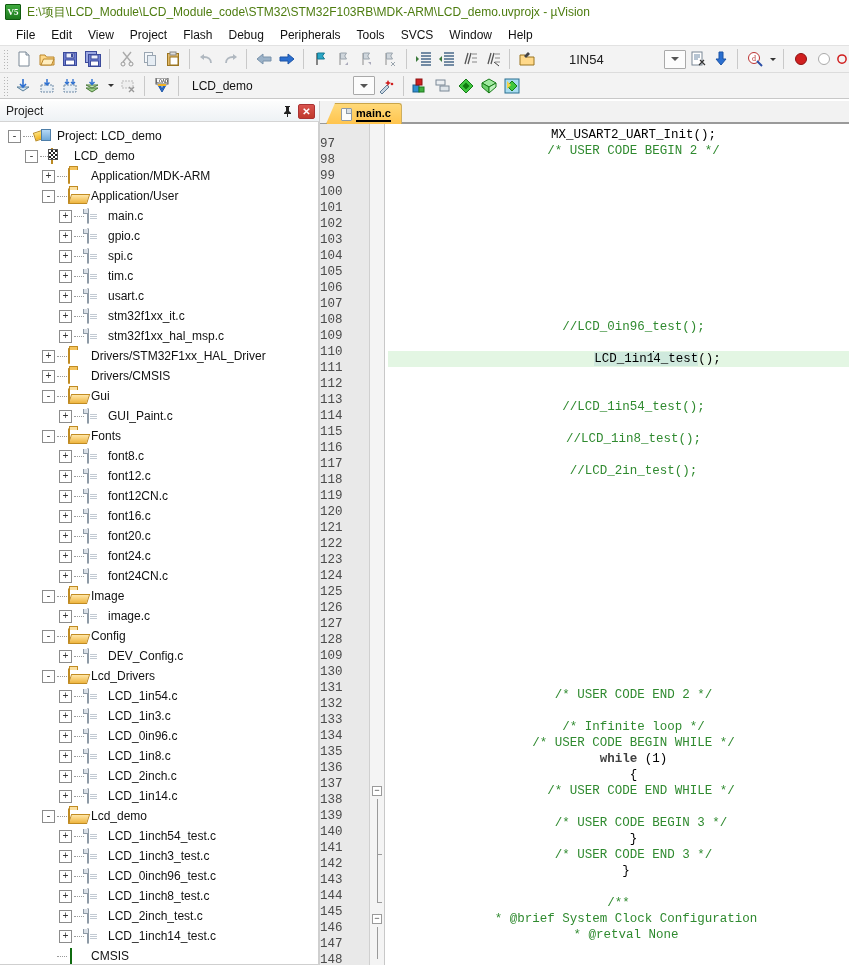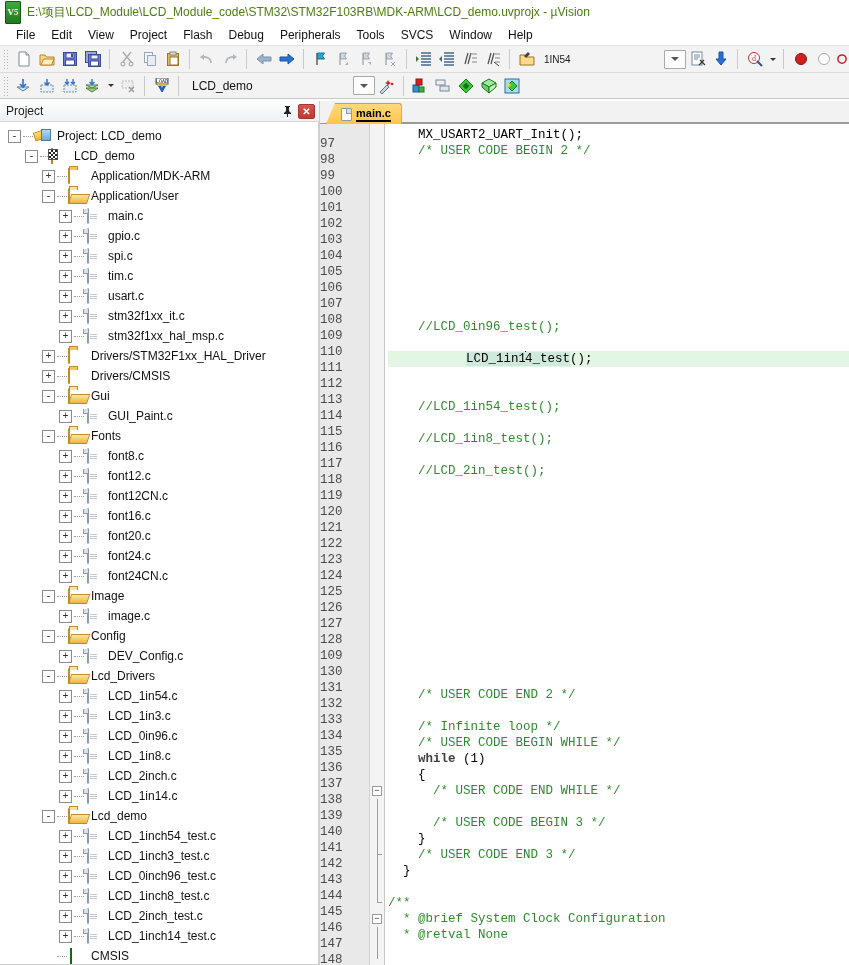--- a/index.html
+++ b/index.html
@@ -13,21 +13,21 @@
     color: #000;
   }
   #app { position: relative; width: 849px; height: 965px; overflow: hidden; background:#fff; }
 
   
   .titlebar {
     height: 24px; display: flex; align-items: center;
     background: #ffffff; padding-left: 5px; gap: 6px;
   }
   .app-icon {
-    width: 16px; height: 23px; position: relative;
+    width: 16px; height: 16px; position: relative;
     background: linear-gradient(#3faa3f,#1e7a1e);
     border: 1px solid #0f5a0f; border-radius: 1px;
     color: #fff; font-size: 9px; font-weight: bold;
     display:flex; align-items:center; justify-content:center;
     font-family: "Liberation Serif", serif;
   }
   .title-text { font-size: 12px; color: #4d7c0f; white-space: nowrap; }
 
   
   .menubar {
@@ -52,21 +52,21 @@
     width: 6px; height: 20px; margin: 0 3px 0 1px;
     background-image: radial-gradient(circle, #b6b6b6 1px, transparent 1px);
     background-size: 3px 3px;
   }
   .tb-sep { width:1px; height:20px; background:#c9c9c9; margin:0 5px; }
   .tbtn {
     width: 23px; height: 22px; display:flex; align-items:center; justify-content:center;
     border: 1px solid transparent; border-radius: 2px; cursor: default;
   }
   .tbtn svg { display:block; }
-  .tb-label { font-size: 10px; color:#202020; padding: 0 6px; white-space: nowrap; }
+  .tb-label { font-size: 13px; color:#202020; padding: 0 6px; white-space: nowrap; margin-left: 25px; }
   .tb-combo {
     width: 22px; height: 19px; border:1px solid #a9a9a9; background:#fcfcfc;
     display:flex; align-items:center; justify-content:center; border-radius:1px;
   }
   .caret-dn { width:0;height:0;border-left:4px solid transparent;border-right:4px solid transparent;border-top:4px solid #555; }
   .caret-sm { width:0;height:0;border-left:3px solid transparent;border-right:3px solid transparent;border-top:3px solid #333; margin-left:1px;}
   .proj-name { font-size: 12px; color:#111; padding-left: 8px; white-space:nowrap; }
 
   
   .main { position:absolute; left:0; top:101px; right:0; bottom:0; display:flex; }
@@ -236,21 +236,21 @@
     font-family:"Liberation Mono", monospace;
   }
   .fold-line {
     position:absolute; left:7px; top:0; bottom:0; border-left:1px solid #9a9a9a;
   }
   .fold-end {
     position:absolute; left:7px; top:0; height:8px; border-left:1px solid #9a9a9a;
     width:5px; border-bottom:1px solid #9a9a9a;
   }
   .code-pane { flex:1; padding-top:3px; padding-left:3px; overflow:hidden; position:relative; }
-  .cline { height:16px; white-space:pre; }
+  .cline { height:16px; white-space:pre;text-align:center; }
   .cline.current { background:#e3f6e3;padding-left:48px; }
   .tok-kw { color:#404040; font-weight:bold; }
   .tok-cmt { color: #2f8a2f; }
   .tok-txt { color:#000; }
   .sel { background:#cfe9dd; }
   .caret {
     display:inline-block; width:0; border-left:1px solid #000;
     height:13px; vertical-align:-2px; margin:0 -1px;
   }
 </style>

